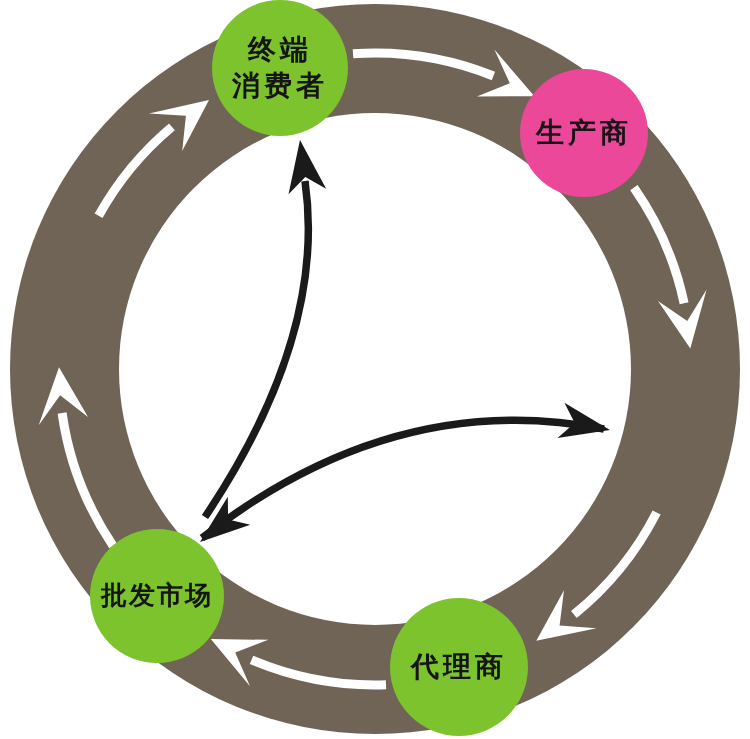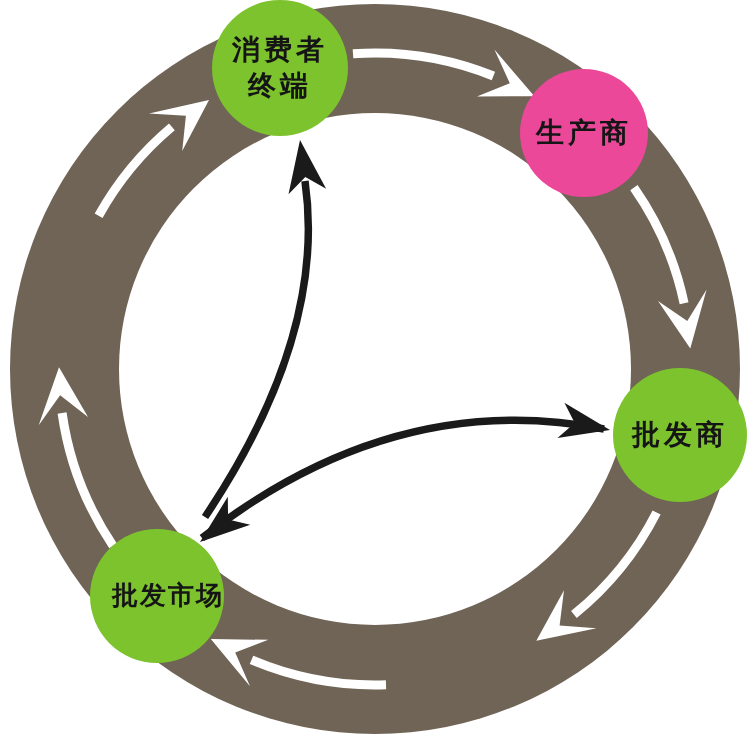--- a/index.html
+++ b/index.html
@@ -50,39 +50,39 @@
       <path d="M386.0,684.8 A316,316 0 0 1 251.5,659.9" fill="none" stroke="#FFFFFF" stroke-width="9"></path>
       <polygon points="210.8,639.0 250.0,686.3 235.2,652.4 268.3,639.8" fill="#FFFFFF"></polygon>
       <path d="M113.0,545.7 A316,316 0 0 1 62.1,413.0" fill="none" stroke="#FFFFFF" stroke-width="9"></path>
       <polygon points="59.0,367.3 38.7,425.3 60.1,395.2 88.0,417.0" fill="#FFFFFF"></polygon>
       <path d="M98.6,215.8 A316,316 0 0 1 171.9,126.9" fill="none" stroke="#FFFFFF" stroke-width="9"></path>
       <polygon points="209.0,100.1 149.0,113.6 185.9,115.8 182.2,151.1" fill="#FFFFFF"></polygon>
     </svg>
 
   <div class="node" style="left: 212px; top: 0px; width: 136px; height: 136px; background: rgb(124, 195, 46);">
     <div class="label" style="color: rgb(21, 21, 21);">
+      <span>终端</span>
       <span>消费者</span>
-      <span>终端</span>
     </div>
   </div>
 
   <div class="node" style="left: 520px; top: 69px; width: 128px; height: 128px; background: #ec4899;">
     <div class="label" style="color: rgb(21, 21, 21);">
       <span>生产商</span>
     </div>
   </div>
 
-  <div class="node" style="left: 613px; top: 368px; width: 134px; height: 134px; background: rgb(124, 195, 46);">
+
+  <div class="node" style="left: 390px; top: 598px; width: 138px; height: 138px; background: rgb(124, 195, 46);">
     <div class="label" style="color: rgb(21, 21, 21);">
-      <span>批发商</span>
+      <span>代理商</span>
     </div>
   </div>
 
-
-  <div class="node small" style="left: 90px; top: 529px; width: 134px; height: 134px; background: rgb(124, 195, 46); justify-content: flex-end;">
+  <div class="node small" style="left: 90px; top: 529px; width: 134px; height: 134px; background: rgb(124, 195, 46);">
     <div class="label" style="color: rgb(21, 21, 21);">
       <span>批发市场</span>
     </div>
   </div>
 
 
   <svg id="arrow-layer" width="750" height="739" viewBox="0 0 750 739">
       <path d="M205,517 Q327,335 305,181" fill="none" stroke="#1A1A1A" stroke-width="7.5"></path>
       <polygon points="300.0,140.0 326.1,188.8 305.3,177.1 288.5,194.2" fill="#1A1A1A"></polygon>
       <path d="M202,538 Q394,388 604,429" fill="none" stroke="#1A1A1A" stroke-width="7.5"></path>

